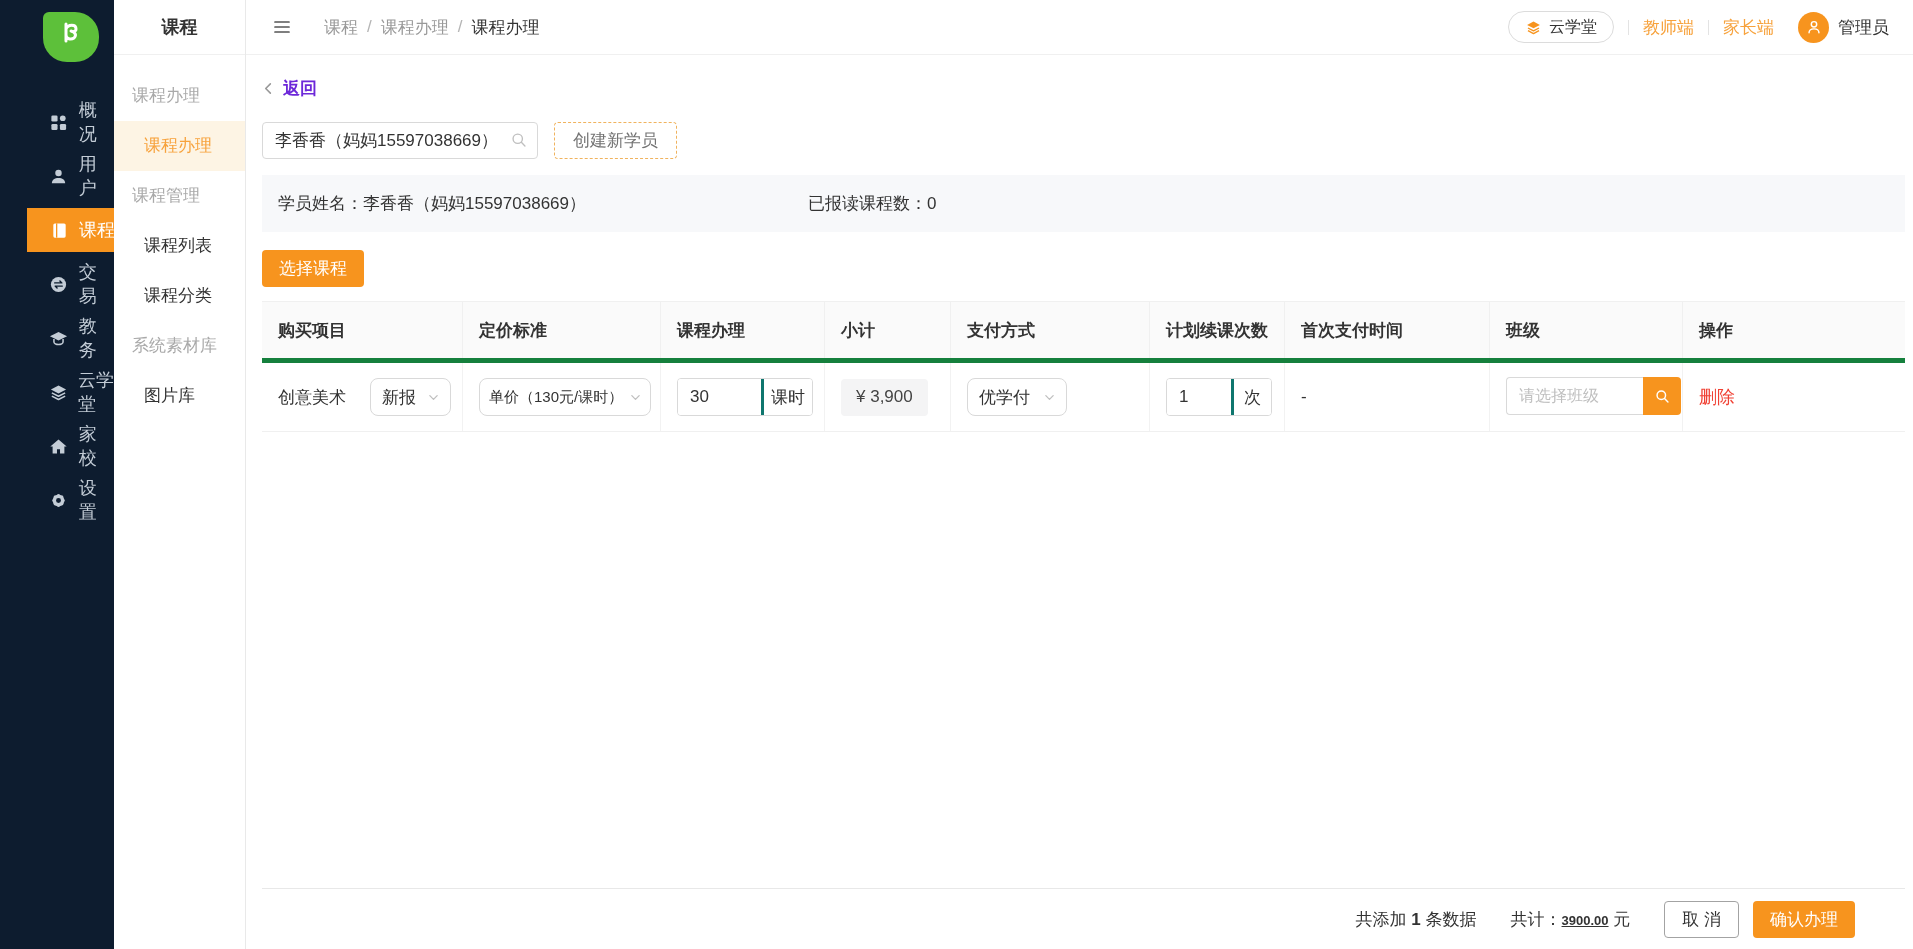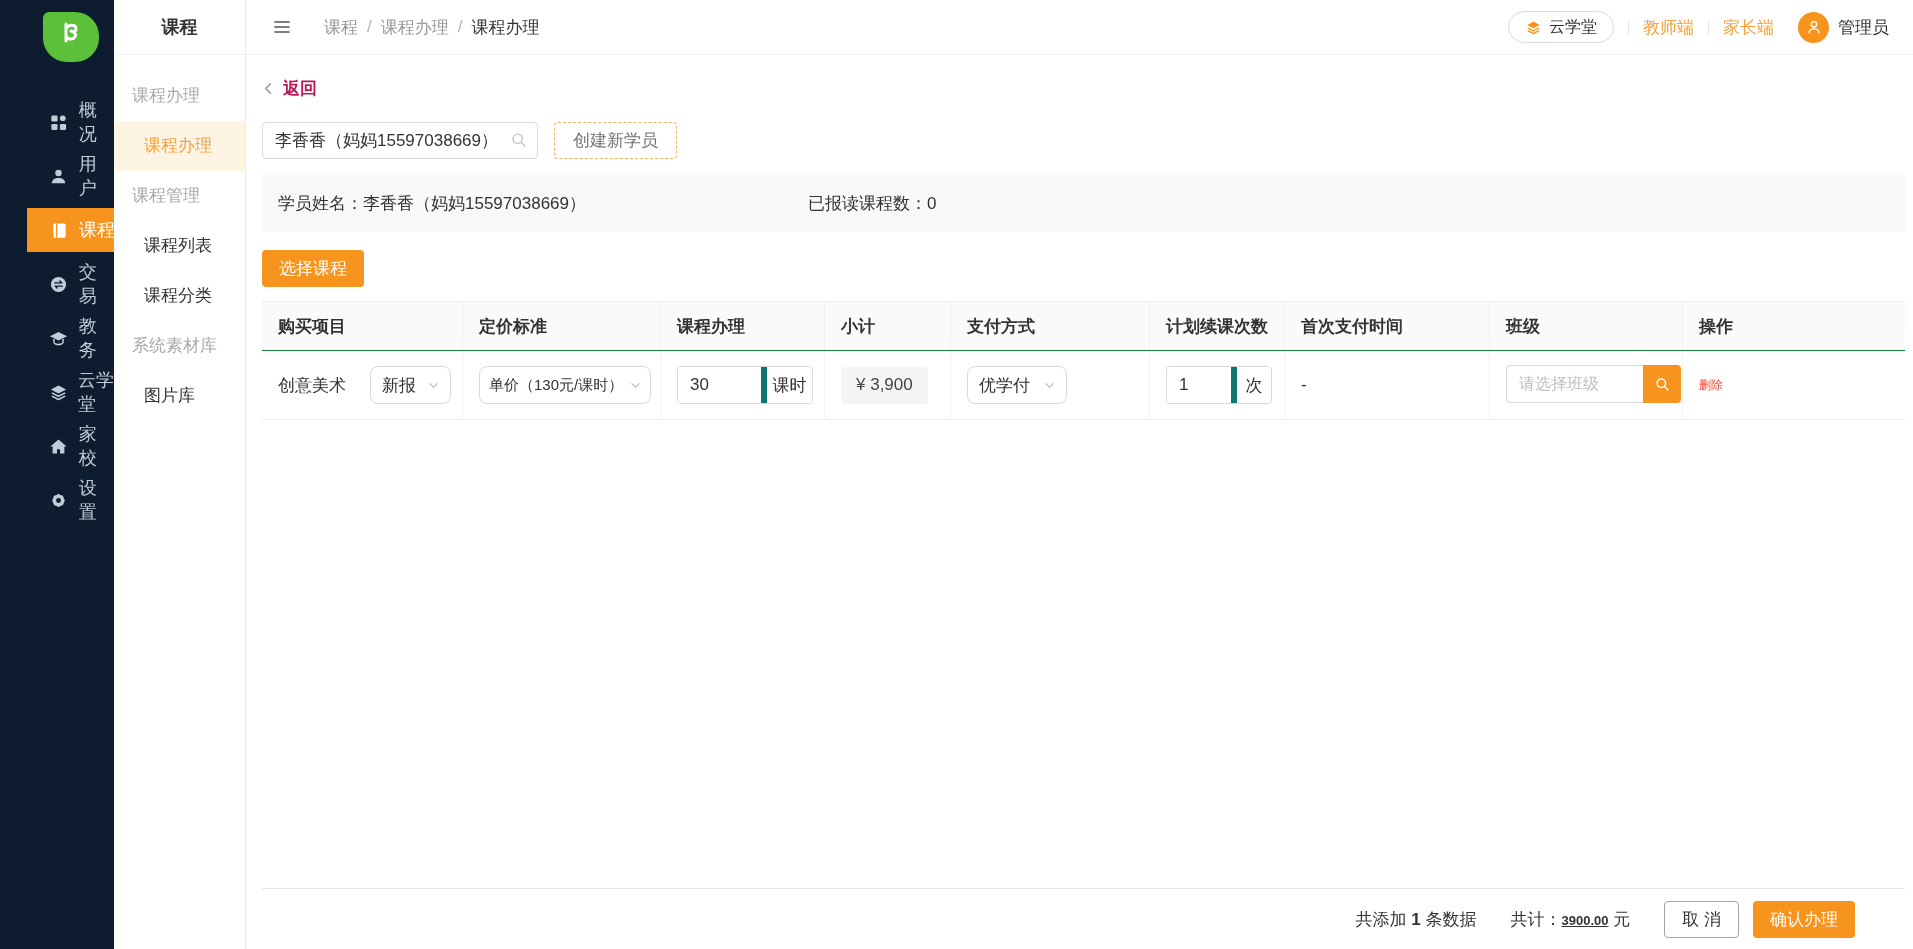--- a/index.html
+++ b/index.html
@@ -40,74 +40,74 @@
   .pill .picon { margin-right:7px; display:inline-flex; }
   .vdiv { width:1px; height:15px; background:#e3e3e3; margin:0 14px; }
   .portal-link { color:#f7a23c; font-size:17px; cursor:pointer; }
   .avatar { width:31px; height:31px; border-radius:50%; background:#f7941e; margin-left:24px;
     display:flex; align-items:center; justify-content:center; cursor:pointer; }
   .uname { margin-left:9px; font-size:17px; color:#333; cursor:pointer; }
 
   .content { flex:1; display:flex; flex-direction:column; padding:0 8px 0 16px; min-height:0; }
   .backrow { margin-top:22px; display:flex; align-items:center; font-size:17px; cursor:pointer; width:90px; }
   .backrow .bchev { color:#999; margin-right:8px; display:inline-flex; }
-  .backrow .blabel { color:#be185d; font-weight:bold; }
+  .backrow .blabel { color:#6d28d9; font-weight:bold; }
 
   .toolbar { margin-top:22px; display:flex; align-items:center; }
   .search-wrap { position:relative; width:276px; }
   .search-wrap input { width:276px; height:37px; border:1px solid #d9d9d9; border-radius:4px;
     padding:0 34px 0 12px; font-size:17px; color:#333; outline:none; font-family:inherit; }
   .search-wrap .sicon { position:absolute; right:10px; top:9px; color:#bfbfbf; }
   .btn-dashed { margin-left:16px; height:37px; padding:0 18px; background:#fff;
     border:1px dashed #f0b35e; border-radius:4px; color:#737373; font-size:17px; cursor:pointer; font-family:inherit; }
 
   .infobar { margin-top:16px; height:57px; background:#f7f8fa; display:flex; align-items:center;
     padding-left:16px; font-size:17px; color:#333; }
   .infobar .g1 { width:530px; }
 
   .btn-primary { height:37px; padding:0 17px; background:#f7941e; border:none; border-radius:4px;
     color:#fff; font-size:17px; cursor:pointer; font-family:inherit; }
   .select-course { margin-top:18px; align-self:flex-start; }
 
   
   .table { margin-top:14px; }
-  .thead { display:flex; height:50px; background:#fafafa; border-top:1px solid #f0f0f0; border-bottom:1px solid #15803d; }
+  .thead { display:flex; height:62px; background:#fafafa; border-top:1px solid #f0f0f0; border-bottom:5px solid #15803d; }
   .th { display:flex; align-items:center; padding-left:16px; font-size:17px; font-weight:bold;
     color:#333; border-right:1px solid #f0f0f0; }
   .trow { display:flex; height:69px; border-bottom:1px solid #f0f0f0; }
   .td { display:flex; align-items:center; padding-left:16px; border-right:1px solid #f2f2f2; font-size:17px; color:#333; }
   .c1{width:201px} .c2{width:198px} .c3{width:164px} .c4{width:126px} .c5{width:199px}
   .c6{width:135px} .c7{width:205px} .c8{width:193px} .c9{flex:1; border-right:none;}
 
   .sel { height:38px; border:1px solid #d9d9d9; border-radius:8px; background:#fff;
     display:flex; align-items:center; padding:0 11px; color:#333; cursor:pointer;
     white-space:nowrap; overflow:hidden; }
   .sel .chev { margin-left:auto; color:#bfbfbf; display:inline-flex; padding-left:6px; }
   .sel-enroll { width:81px; margin-left:24px; font-size:17px; }
   .sel-pricing { width:172px; font-size:15px; padding:0 9px; }
   .sel-pay { width:100px; font-size:17px; }
 
   .igroup { display:flex; height:38px; border:1px solid #d9d9d9; border-radius:4px; overflow:hidden; background:#fff; }
   .igroup input { border:none; outline:none; font-size:17px; color:#333; padding:0 12px; font-family:inherit; min-width:0; }
   .igroup .addon { display:flex; align-items:center; justify-content:center;
-    border-left:6px solid #0f766e; font-size:17px; color:#333; background:#fff; }
+    border-left:3px solid #0f766e; font-size:17px; color:#333; background:#fff; }
   .g-qty input{ width:83px; } .g-qty .addon{ width:51px; }
   .g-renew input{ width:64px; } .g-renew .addon{ width:40px; }
 
   .subtotal { height:37px; background:#f4f4f5; border-radius:4px; padding:0 15px;
     display:flex; align-items:center; font-size:17px; color:#444; }
 
   .class-group { display:flex; height:40px; }
   .class-group input { width:137px; height:38px; border:1px solid #d9d9d9; border-right:none;
     border-radius:4px 0 0 4px; padding:0 12px; font-size:16px; outline:none; font-family:inherit; color:#333; }
   .class-group input::placeholder { color:#bfbfbf; }
   .class-search-btn { width:38px; height:38px; background:#f7941e; border:none;
     border-radius:0 4px 4px 0; color:#fff; cursor:pointer; display:flex; align-items:center; justify-content:center; }
 
-  .link-danger { color:#f04134; cursor:pointer; font-size:12px;text-align:right; }
+  .link-danger { color:#f04134; cursor:pointer; font-size:18px;text-align:right; }
 
   
   .footer { margin-top:auto; height:61px; border-top:1px solid #e8e8e8; display:flex;
     align-items:center; justify-content:flex-end; padding-right:50px; font-size:17px; color:#333; }
   .footer .seg { margin-right:34px; }
   .footer b.big { font-size:13px;text-decoration:underline; }
   .btn-ghost { height:37px; padding:0 17px; background:#fff; border:1px solid #a3a3a3;
     border-radius:4px; color:#333; font-size:17px; cursor:pointer; font-family:inherit; margin-right:14px; }
   input::-ms-clear{display:none}
 </style>

